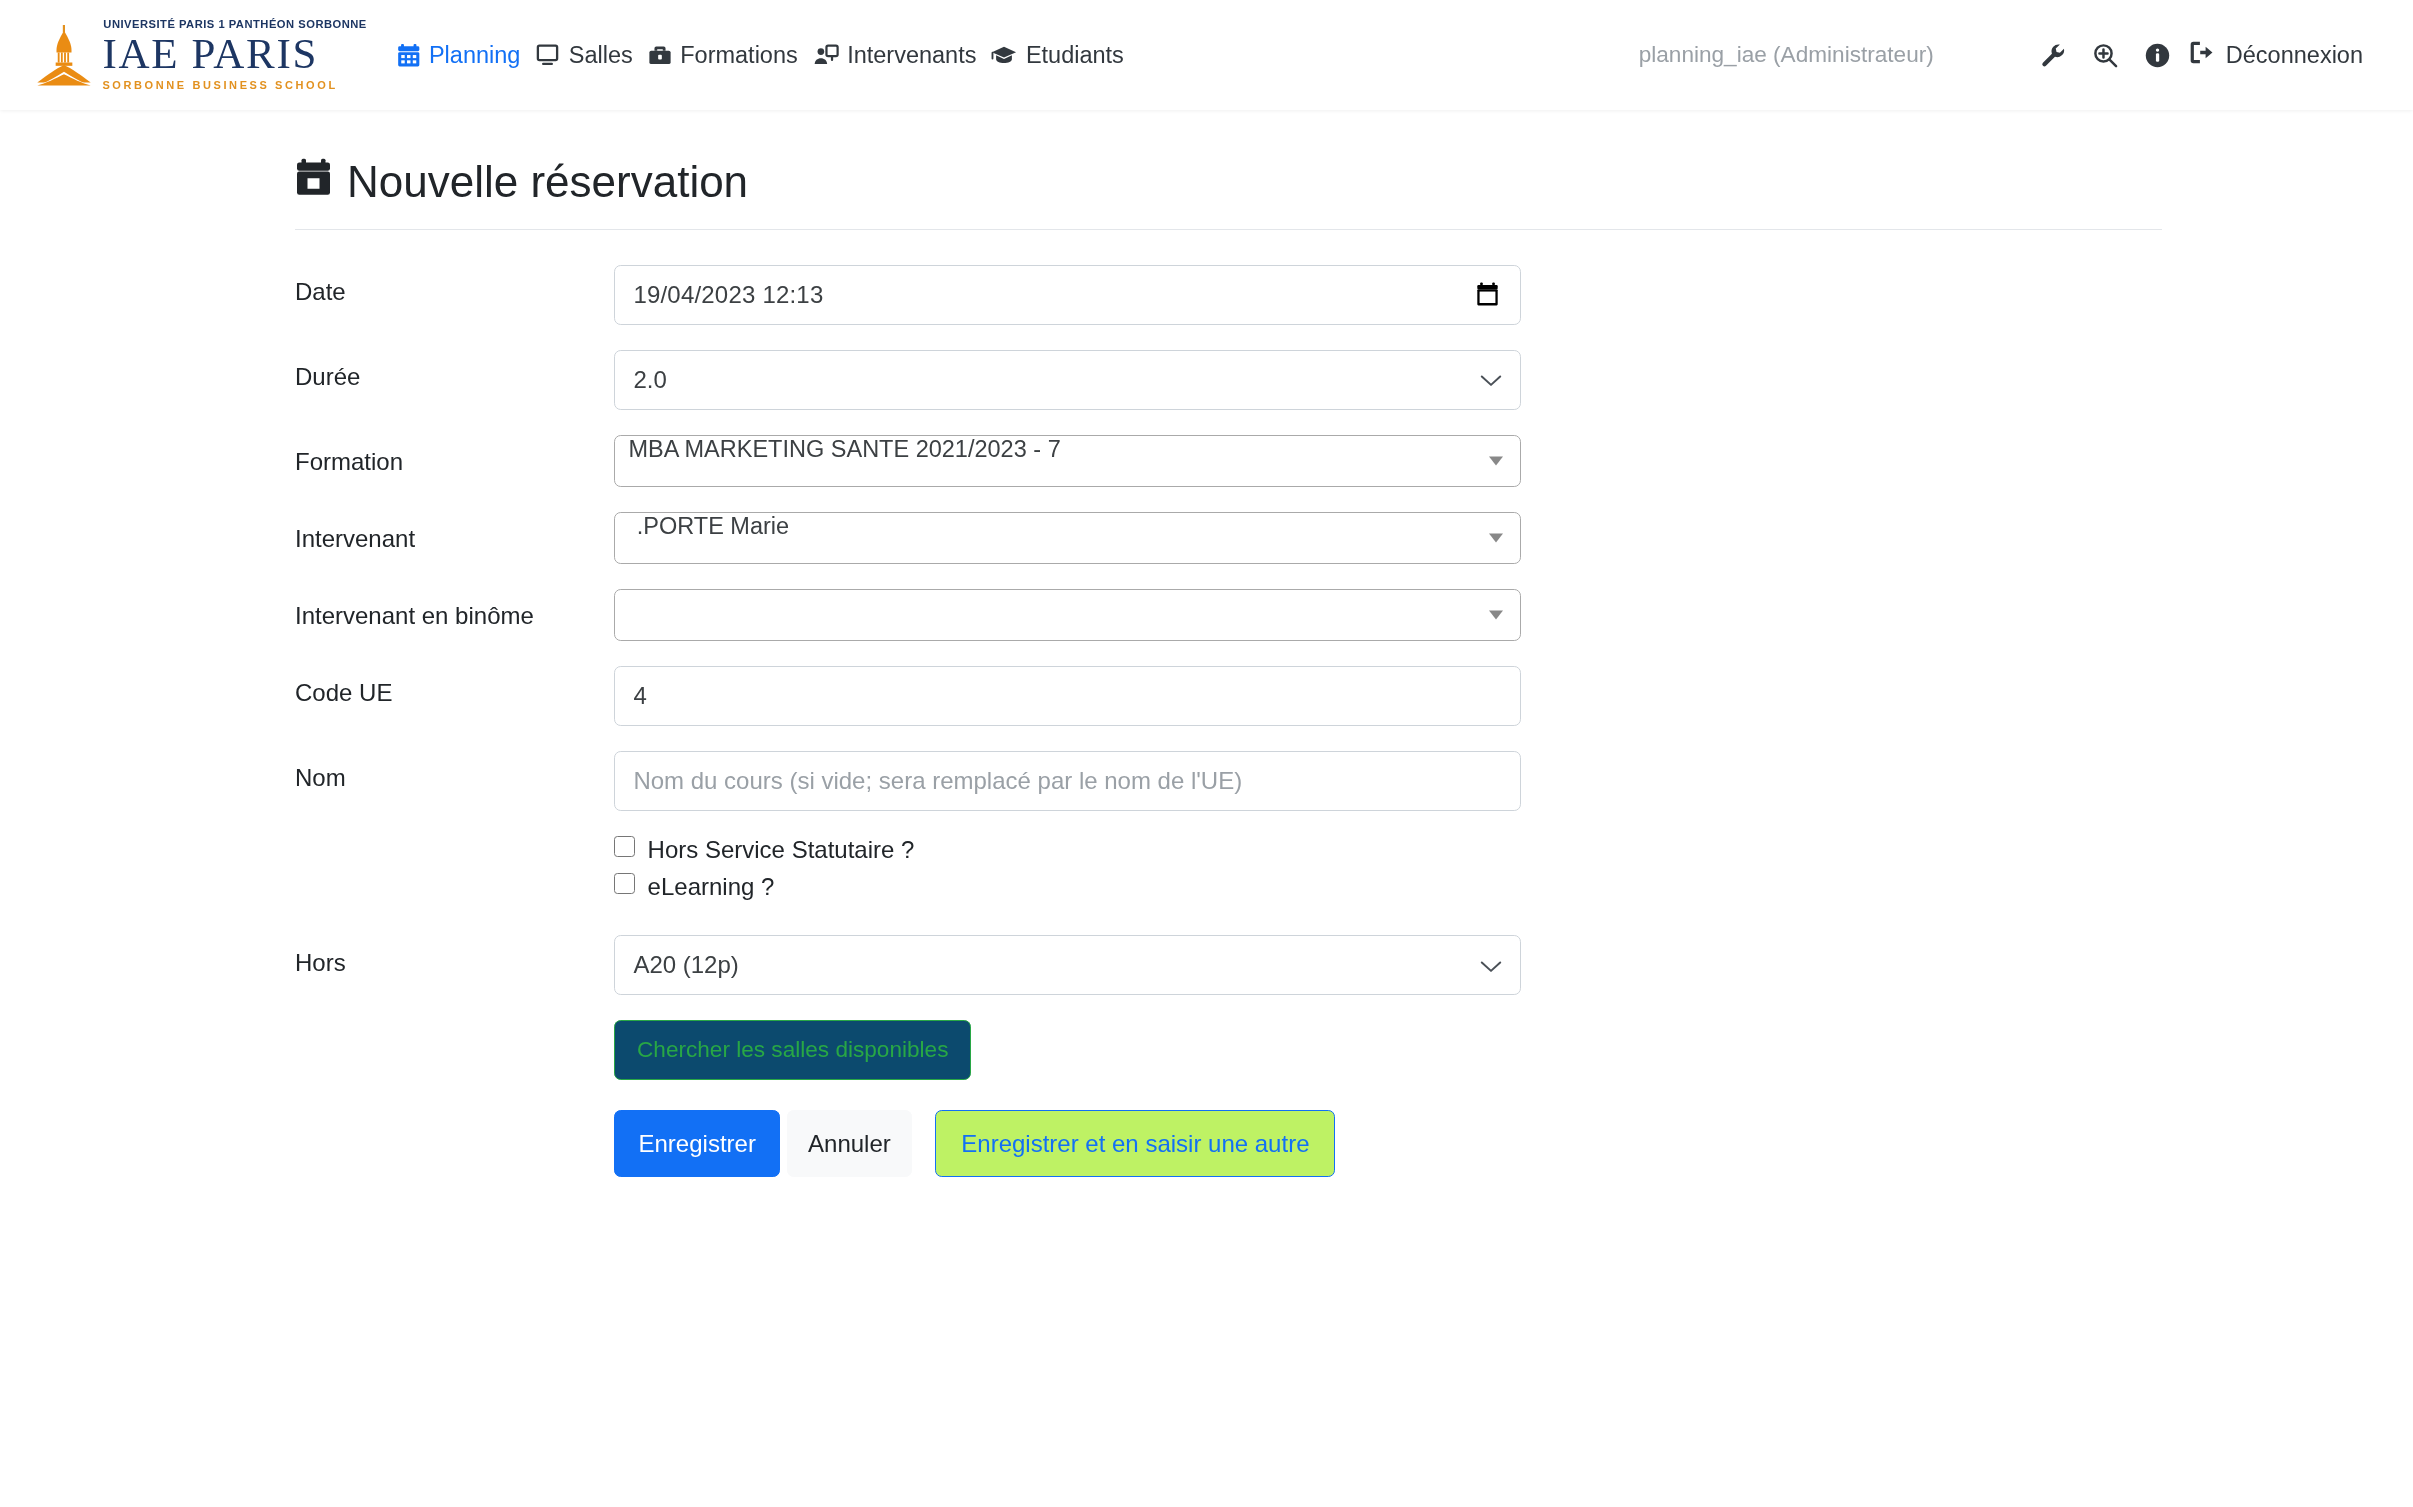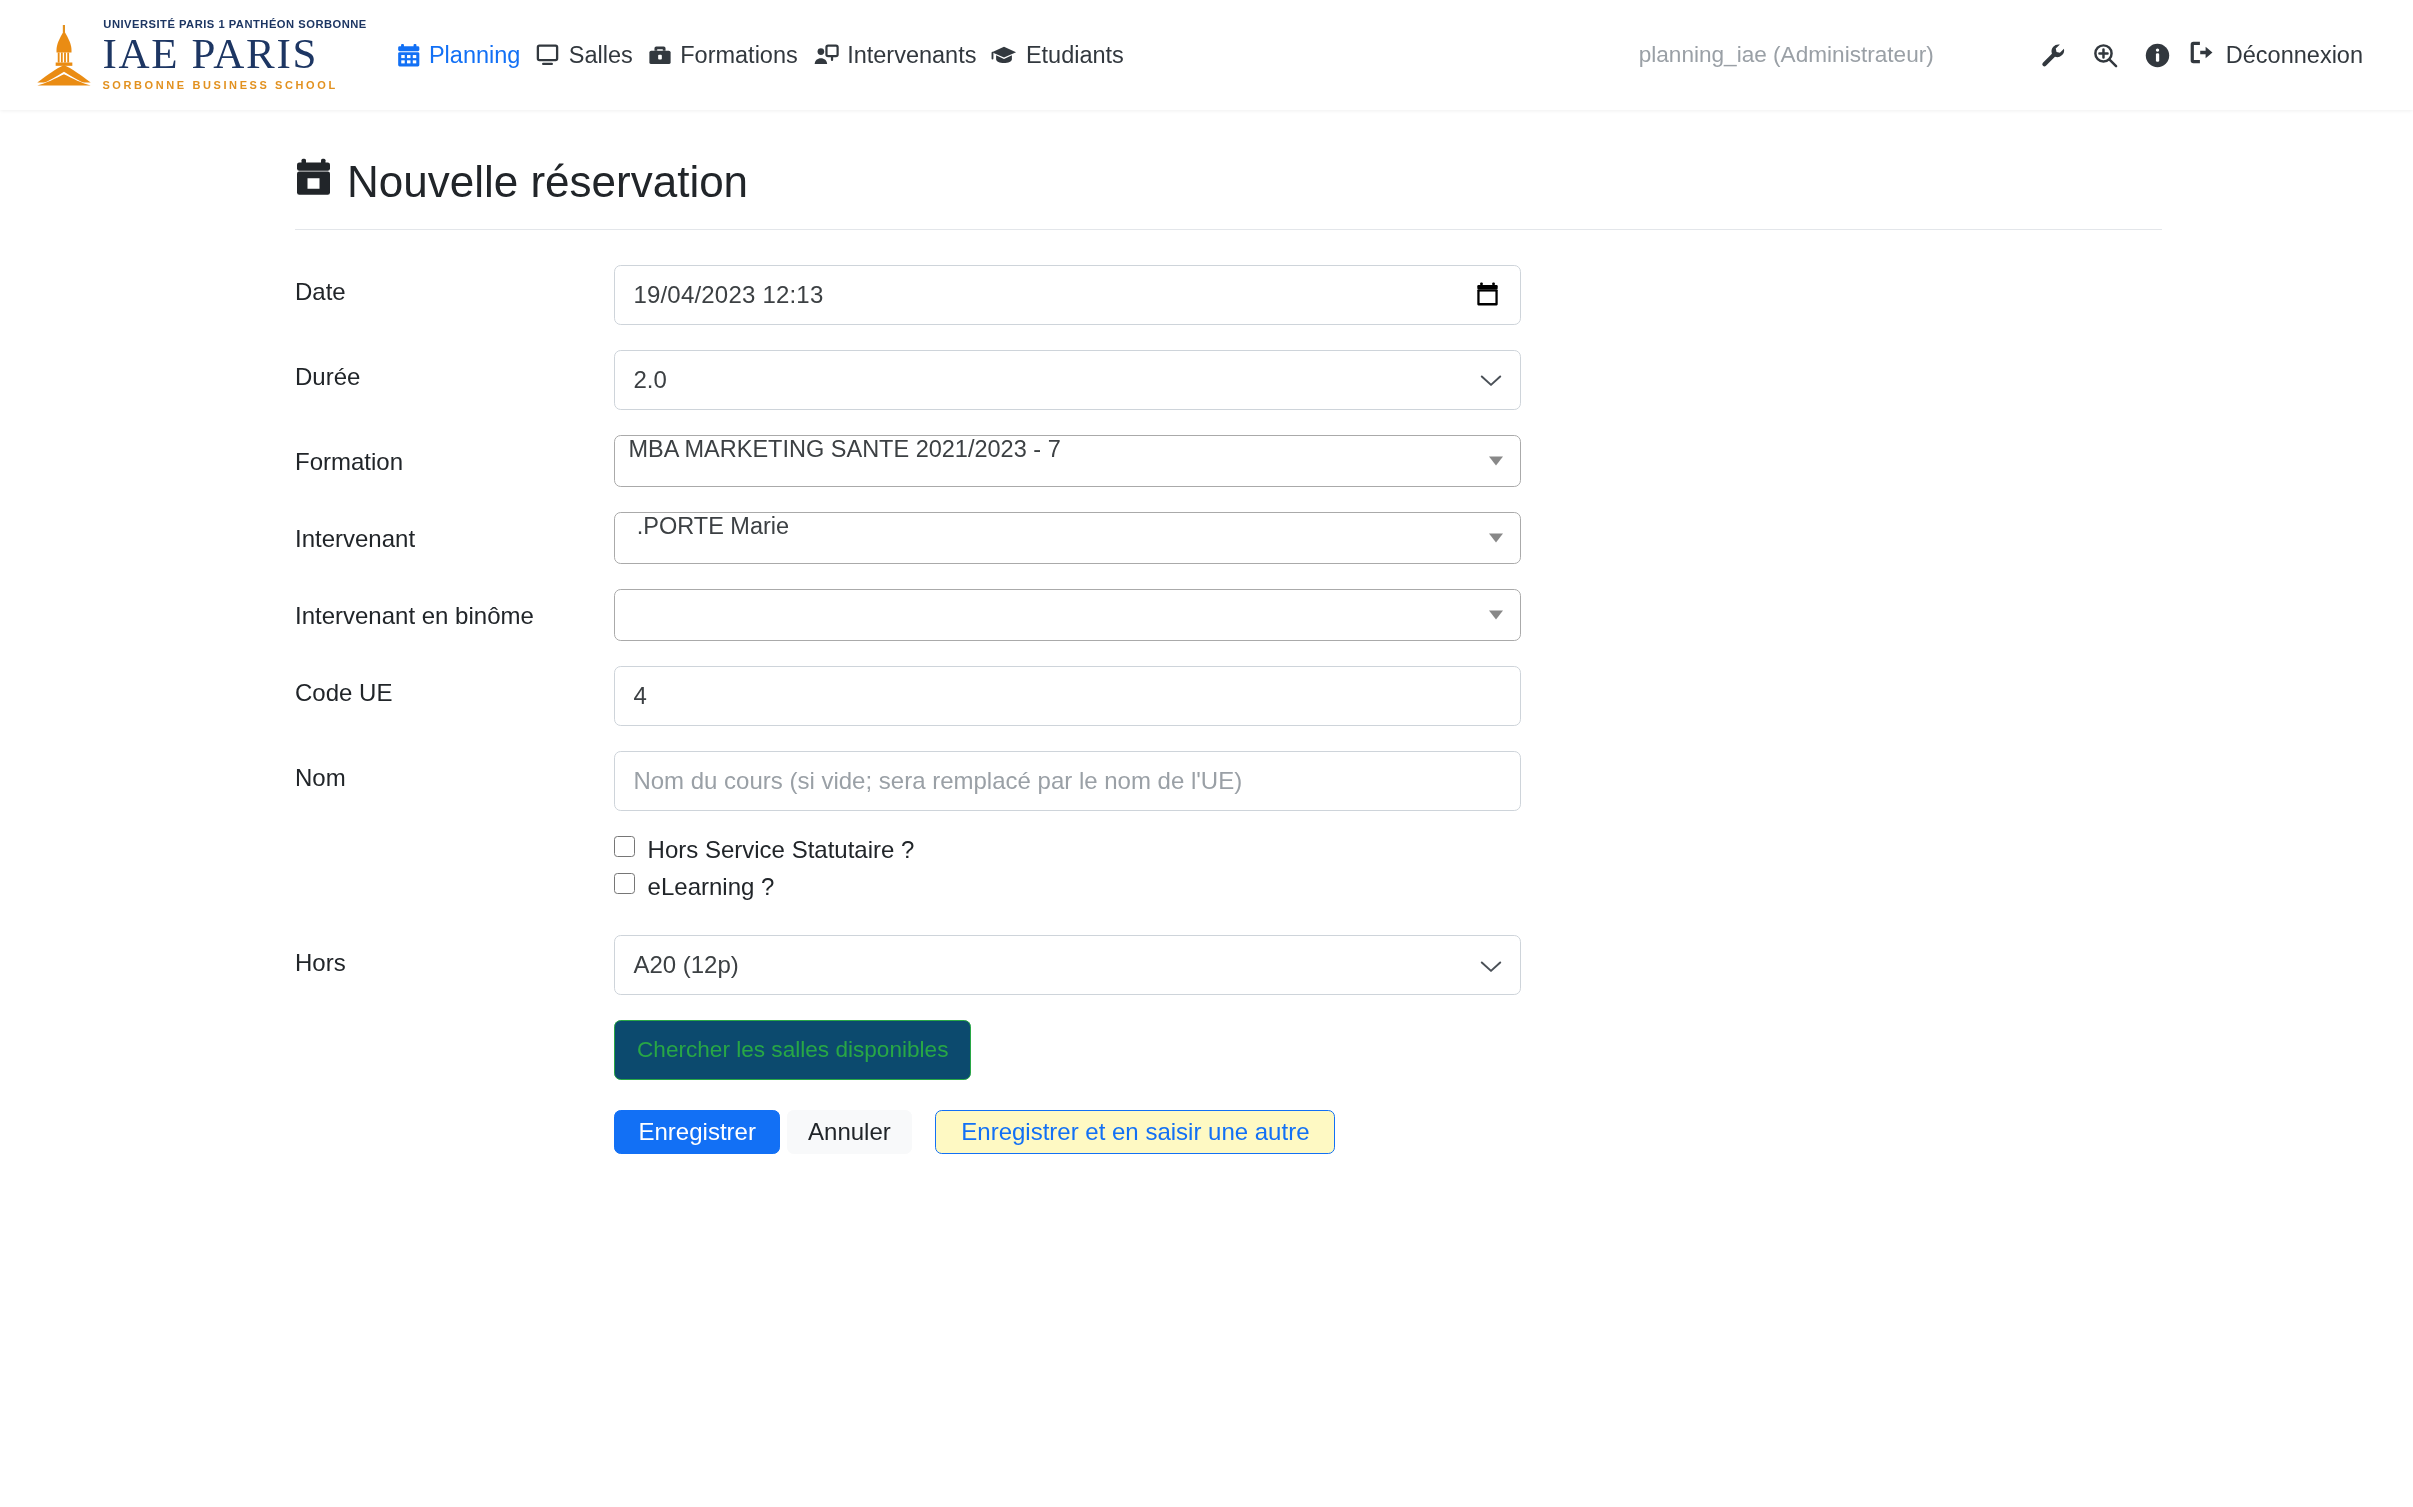--- a/index.html
+++ b/index.html
@@ -253,35 +253,35 @@
   }
   .resize-grip {
     position: absolute;
     right: 3.4px; bottom: 2.5px;
     width: 15px; height: 15px;
   }
 
   
   .actions { display: flex; align-items: center; gap: 0; margin-top: 5px; }
   .btn {
-    height: 44px;
+    height: 67px;
     display: inline-flex;
     align-items: center;
     justify-content: center;
     font-size: 24px;
     font-family: "Liberation Sans", sans-serif;
     border-radius: 6.7px;
     cursor: pointer;
     white-space: nowrap;
     padding: 0 23.5px;
     text-align: right;
   }
   .btn-primary { background: #1270f5; border: 1.7px solid #1270f5; color: #ffffff; }
   .btn-light { background: #f8f9fa; border: 1.7px solid #f8f9fa; color: #212529; margin-left: 6.7px; padding: 0 20px; }
-  .btn-outline-primary { background: #fef9c3; border: 1.7px solid #1270f5; color: #1270f5; margin-left: 23.5px; padding: 0 25px; }
+  .btn-outline-primary { background: #bef264; border: 1.7px solid #1270f5; color: #1270f5; margin-left: 23.5px; padding: 0 25px; }
 </style>
 </head>
 <body>
 
 <div class="navbar">
 
   <a class="brand" href="#">
     <span class="brand-mark">
       <svg viewBox="0 0 72 76" width="60" height="64" aria-hidden="true">
         <rect x="34.6" y="2" width="2.6" height="9" fill="#e2911f"></rect>

